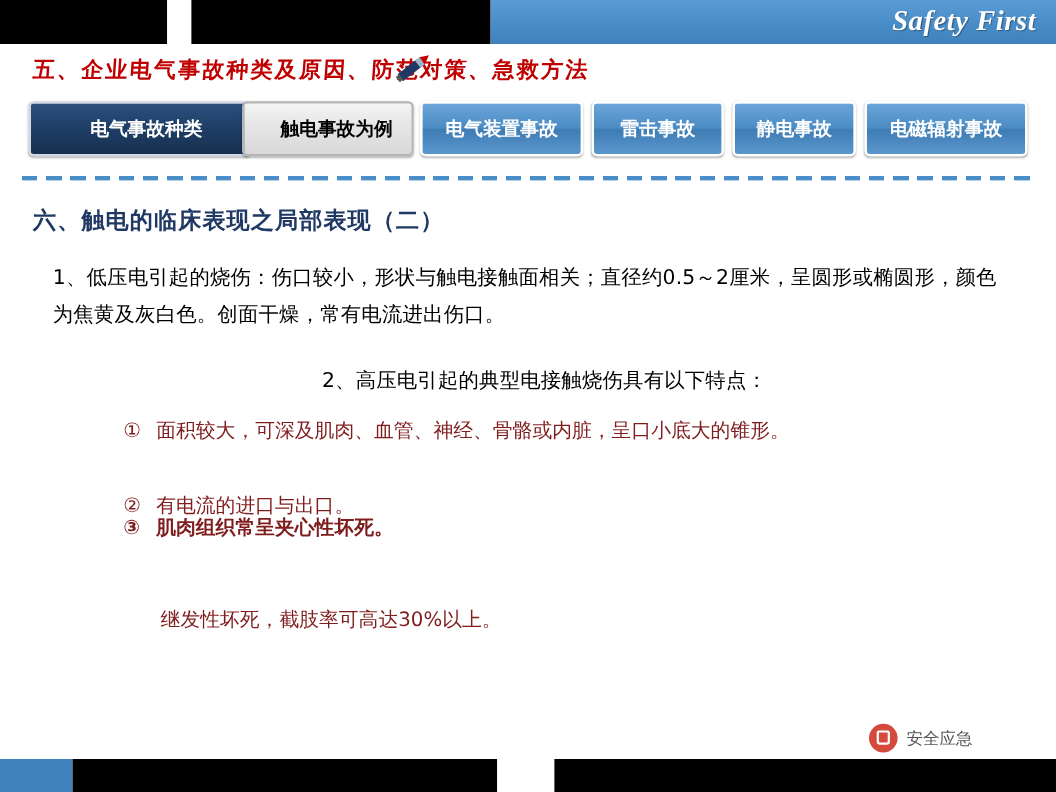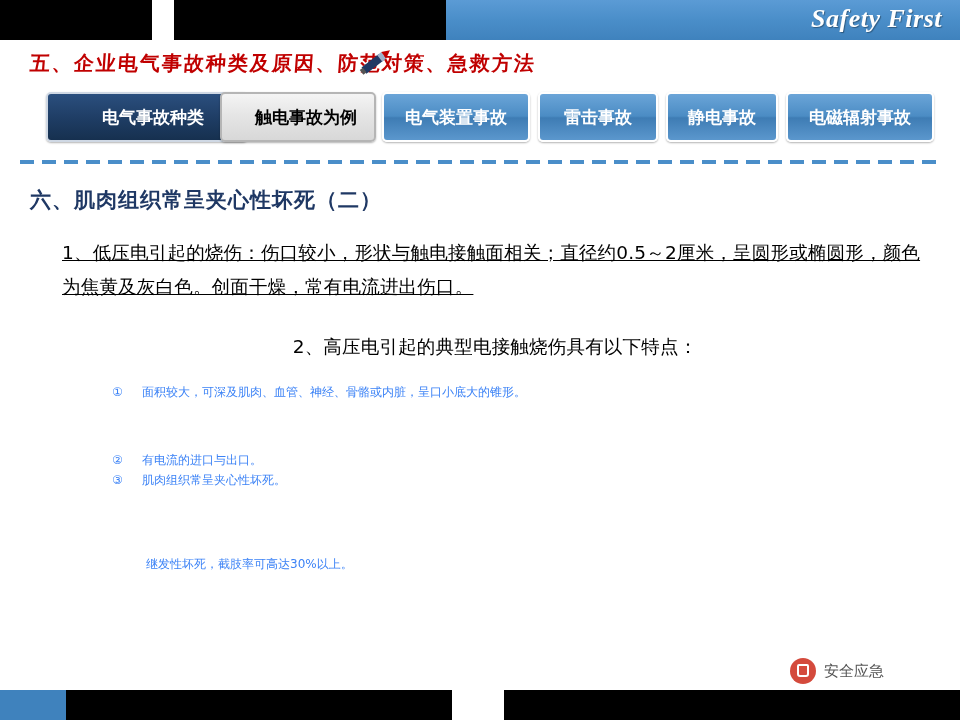--- a/index.html
+++ b/index.html
@@ -155,35 +155,35 @@
     font-family: "DejaVu Sans", sans-serif;
   }
   .para {
     position: absolute;
     font-size: 18.5px;
     color: #000000;
     line-height: 34px;
     font-family: "DejaVu Sans", sans-serif;
     letter-spacing: 0.2px;
   }
-  .p1 { left: 62px; top: 236px; width: 870px; text-decoration: underline; }
+  .p1 { left: 48px; top: 236px; width: 870px; }
   .p2 { left: 60px; top: 330px; width: 870px; text-align: center; }
 
   .listitem {
     position: absolute;
     left: 112px;
-    font-size: 12px;
-    color: #3b82f6;
+    font-size: 18px;
+    color: #7f1d1d;
     line-height: 32px;
     font-family: "DejaVu Sans", sans-serif;
     width: 820px;
   }
   .li1 { top: 376px; }
   .li2 { top: 444px; }
-  .li3 { top: 464px; }
+  .li3 { top: 464px; font-weight: bold; }
   .li4 { top: 508px; }
   .li4b { top: 548px; left: 146px; }
 
   .marker { display: inline-block; width: 30px; }
 
   
   .bottombar {
     position: absolute;
     left: 0; top: 690px;
     width: 960px;
@@ -276,21 +276,21 @@
   <svg class="pen-icon" viewBox="0 0 40 32">
     <g transform="rotate(-38 20 16)">
       <rect x="6" y="12" width="22" height="8" fill="#1f3864"></rect>
       <rect x="26" y="12" width="5" height="8" fill="#9db3cc"></rect>
       <polygon points="31,12 39,16 31,20" fill="#c00000"></polygon>
       <rect x="3" y="13" width="4" height="6" fill="#555555"></rect>
     </g>
   </svg>
 
   <div class="navrow">
-    <div class="navbtn dark" style="left:20px; width:202px;padding-left:12px;">
+    <div class="navbtn dark" style="left:0; width:202px;padding-left:12px;">
       <span>电气事故种类</span>
     </div>
     <div class="navbtn active" style="left:194px; width:156px;">
       <span>触电事故为例</span>
     </div>
     <div class="navbtn" style="left:356px; width:148px;">
       <span>电气装置事故</span>
     </div>
     <div class="navbtn" style="left:512px; width:120px;">
       <span>雷击事故</span>
@@ -298,21 +298,21 @@
     <div class="navbtn" style="left:640px; width:112px;">
       <span>静电事故</span>
     </div>
     <div class="navbtn" style="left:760px; width:148px;">
       <span>电磁辐射事故</span>
     </div>
   </div>
 
   <div class="dashdivider"></div>
 
-  <div class="h2">六、肌肉组织常呈夹心性坏死（二）</div>
+  <div class="h2">六、触电的临床表现之局部表现（二）</div>
 
   <div class="para p1">1、低压电引起的烧伤：伤口较小，形状与触电接触面相关；直径约0.5～2厘米，呈圆形或椭圆形，颜色为焦黄及灰白色。创面干燥，常有电流进出伤口。</div>
   <div class="para p2">2、高压电引起的典型电接触烧伤具有以下特点：</div>
 
   <div class="listitem li1">
     <span class="marker">①</span><span>面积较大，可深及肌肉、血管、神经、骨骼或内脏，呈口小底大的锥形。</span>
   </div>
   <div class="listitem li2">
     <span class="marker">②</span><span>有电流的进口与出口。</span>
   </div>

